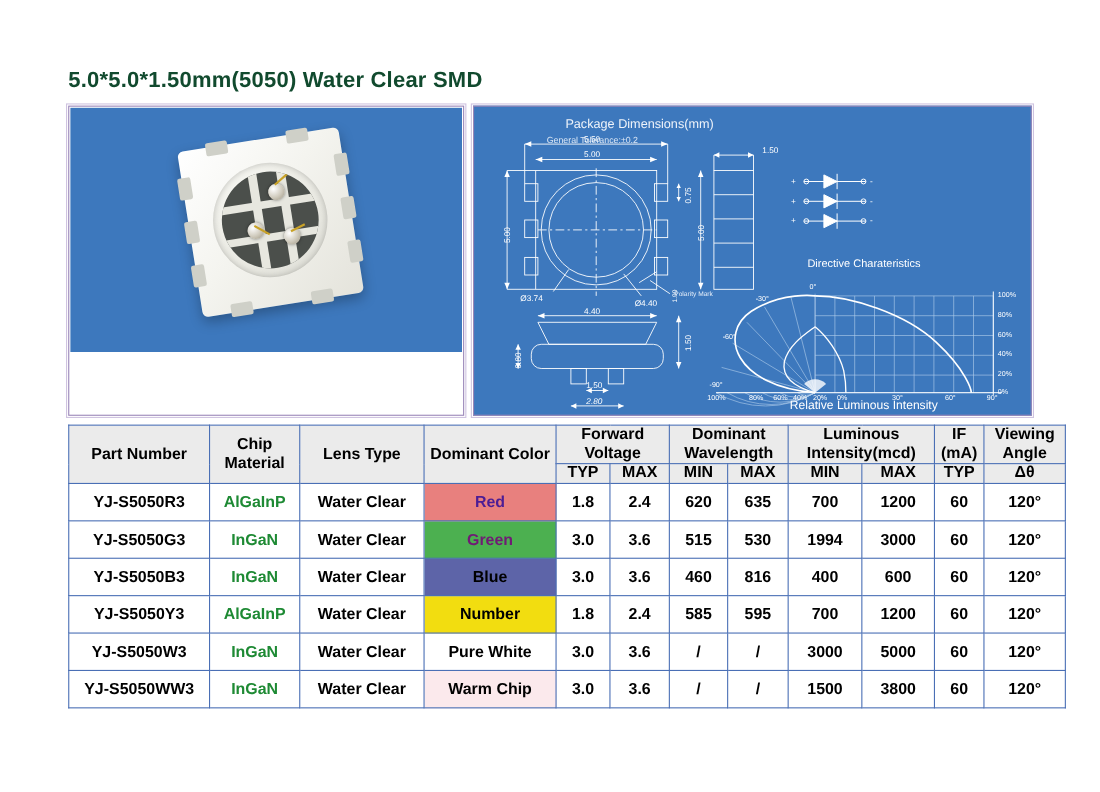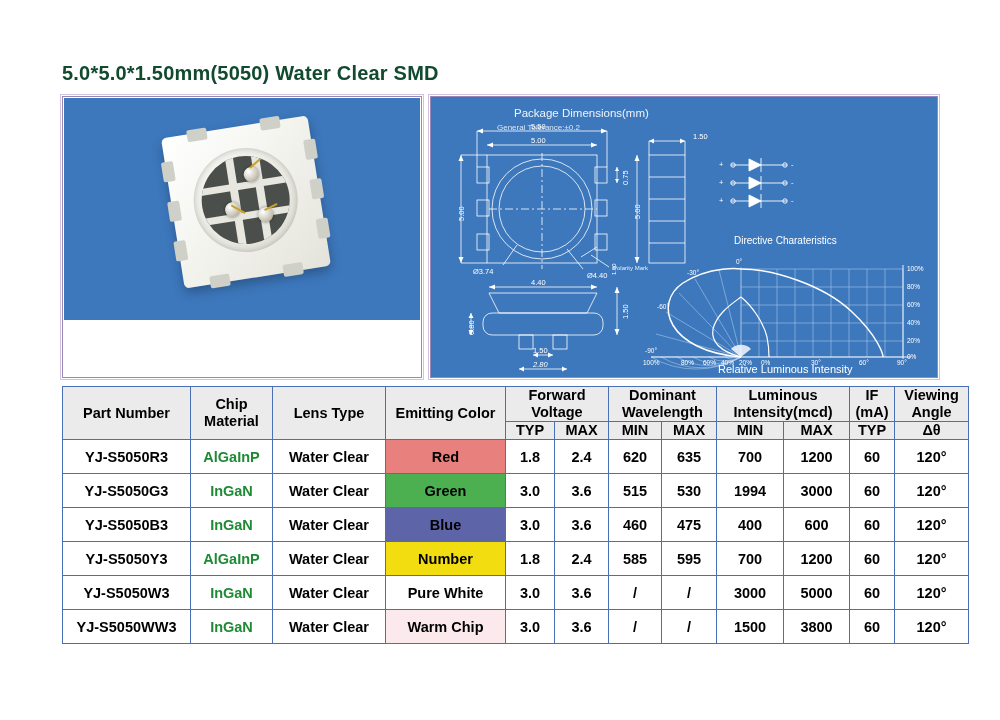--- a/index.html
+++ b/index.html
@@ -285,21 +285,21 @@
           <line x1="220" y1="260" x2="480" y2="260" stroke="#ffffff" stroke-width="0.9"></line>
           <line x1="472" y1="168" x2="472" y2="262" stroke="#ffffff" stroke-width="0.9"></line>
         </g>
       </svg>
 
       <div class="dim" style="left:100px;top:25px;">5.50</div>
       <div class="dim" style="left:100px;top:39px;">5.00</div>
       <div class="dim v" style="left:190px;top:88px;">0.75</div>
       <div class="dim v" style="left:26px;top:124px;">5.00</div>
       <div class="dim" style="left:42px;top:170px;">Ø3.74</div>
-      <div class="dim" style="left:156px;top:174px;text-align:right;">Ø4.40</div>
+      <div class="dim" style="left:146px;top:174px;text-align:right;">Ø4.40</div>
       <div class="dim v" style="left:180px;top:178px;font-size:6px;">1.00</div>
       <div class="dim" style="left:182px;top:168px;font-size:6px;color:#e5eef9;">Polarity Mark</div>
       <div class="dim" style="left:262px;top:35px;">1.50</div>
       <div class="dim v" style="left:202px;top:122px;">5.00</div>
       <div class="dim" style="left:100px;top:181px;">4.40</div>
       <div class="dim v" style="left:190px;top:222px;">1.50</div>
       <div class="dim v" style="left:36px;top:238px;">0.80</div>
       <div class="dim" style="left:102px;top:249px;">1.50</div>
       <div class="dim" style="left:102px;top:263px;font-style:italic;">2.80</div>
 
@@ -350,21 +350,21 @@
       <col style="width:67px">
         <col style="width:66px">
         <col style="width:45px">
         <col style="width:74px">
     </colgroup>
     <thead>
       <tr>
         <th rowspan="2">Part Number</th>
         <th rowspan="2">Chip Material</th>
         <th rowspan="2">Lens Type</th>
-        <th rowspan="2">Emitting Color</th>
+        <th rowspan="2">Dominant Color</th>
         <th colspan="2">Forward Voltage</th>
         <th colspan="2">Dominant Wavelength</th>
         <th colspan="2">Luminous Intensity(mcd)</th>
         <th rowspan="1">IF (mA)</th>
         <th rowspan="1">Viewing Angle</th>
       </tr>
       <tr>
         <th>TYP</th>
         <th>MAX</th>
         <th>MIN</th>
@@ -373,53 +373,53 @@
         <th>MAX</th>
         <th>TYP</th>
         <th>Δθ</th>
       </tr>
     </thead>
     <tbody>
         <tr>
           <td>YJ-S5050R3</td>
           <td class="c-mat">AlGaInP</td>
           <td>Water Clear</td>
-          <td style="background: rgb(232, 128, 126); color: #000000;">Red</td>
+          <td style="background: rgb(232, 128, 126); color: #4c1d95;">Red</td>
           <td>1.8</td>
           <td>2.4</td>
           <td>620</td>
           <td>635</td>
           <td>700</td>
           <td>1200</td>
           <td>60</td>
           <td>120°</td>
         </tr>
         <tr>
           <td>YJ-S5050G3</td>
           <td class="c-mat">InGaN</td>
           <td>Water Clear</td>
-          <td style="background: rgb(76, 176, 80); color: #000000;">Green</td>
+          <td style="background: rgb(76, 176, 80); color: #701a75;">Green</td>
           <td>3.0</td>
           <td>3.6</td>
           <td>515</td>
           <td>530</td>
           <td>1994</td>
           <td>3000</td>
           <td>60</td>
           <td>120°</td>
         </tr>
         <tr>
           <td>YJ-S5050B3</td>
           <td class="c-mat">InGaN</td>
           <td>Water Clear</td>
           <td style="background: rgb(93, 100, 168); color: rgb(0, 0, 0);">Blue</td>
           <td>3.0</td>
           <td>3.6</td>
           <td>460</td>
-          <td>475</td>
+          <td>816</td>
           <td>400</td>
           <td>600</td>
           <td>60</td>
           <td>120°</td>
         </tr>
         <tr>
           <td>YJ-S5050Y3</td>
           <td class="c-mat">AlGaInP</td>
           <td>Water Clear</td>
           <td style="background: rgb(242, 221, 16); color: rgb(0, 0, 0);">Number</td>

